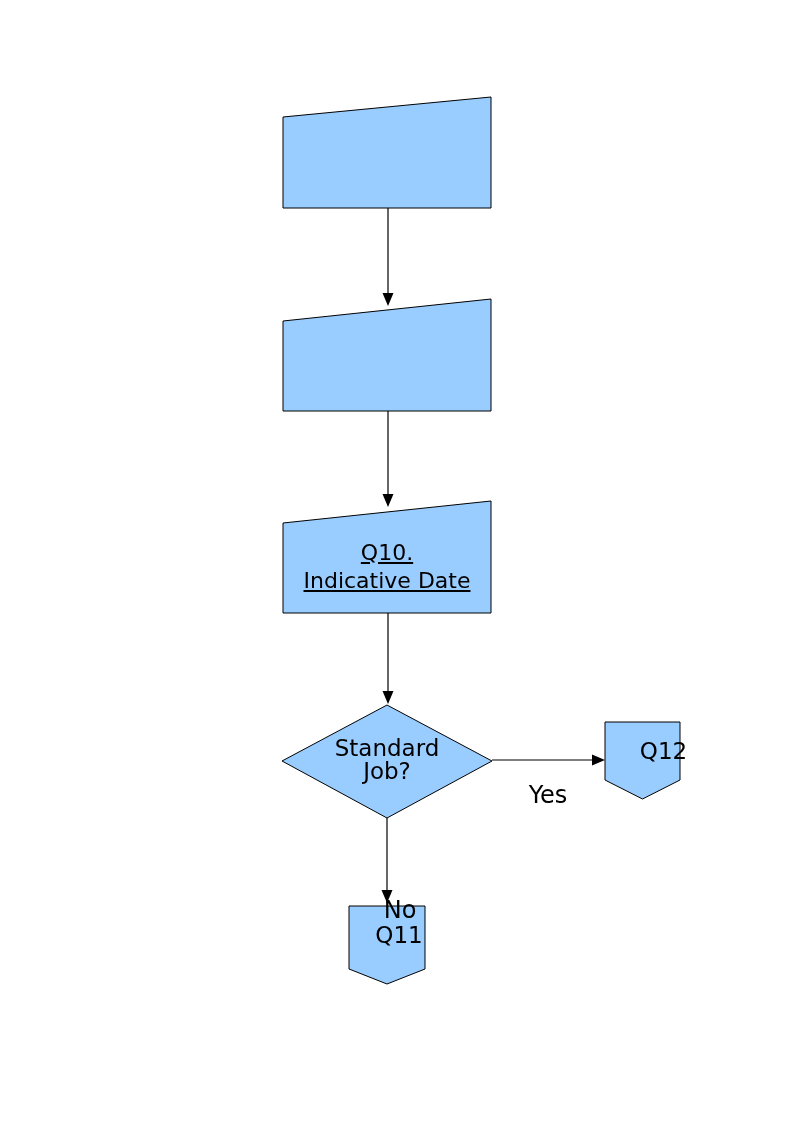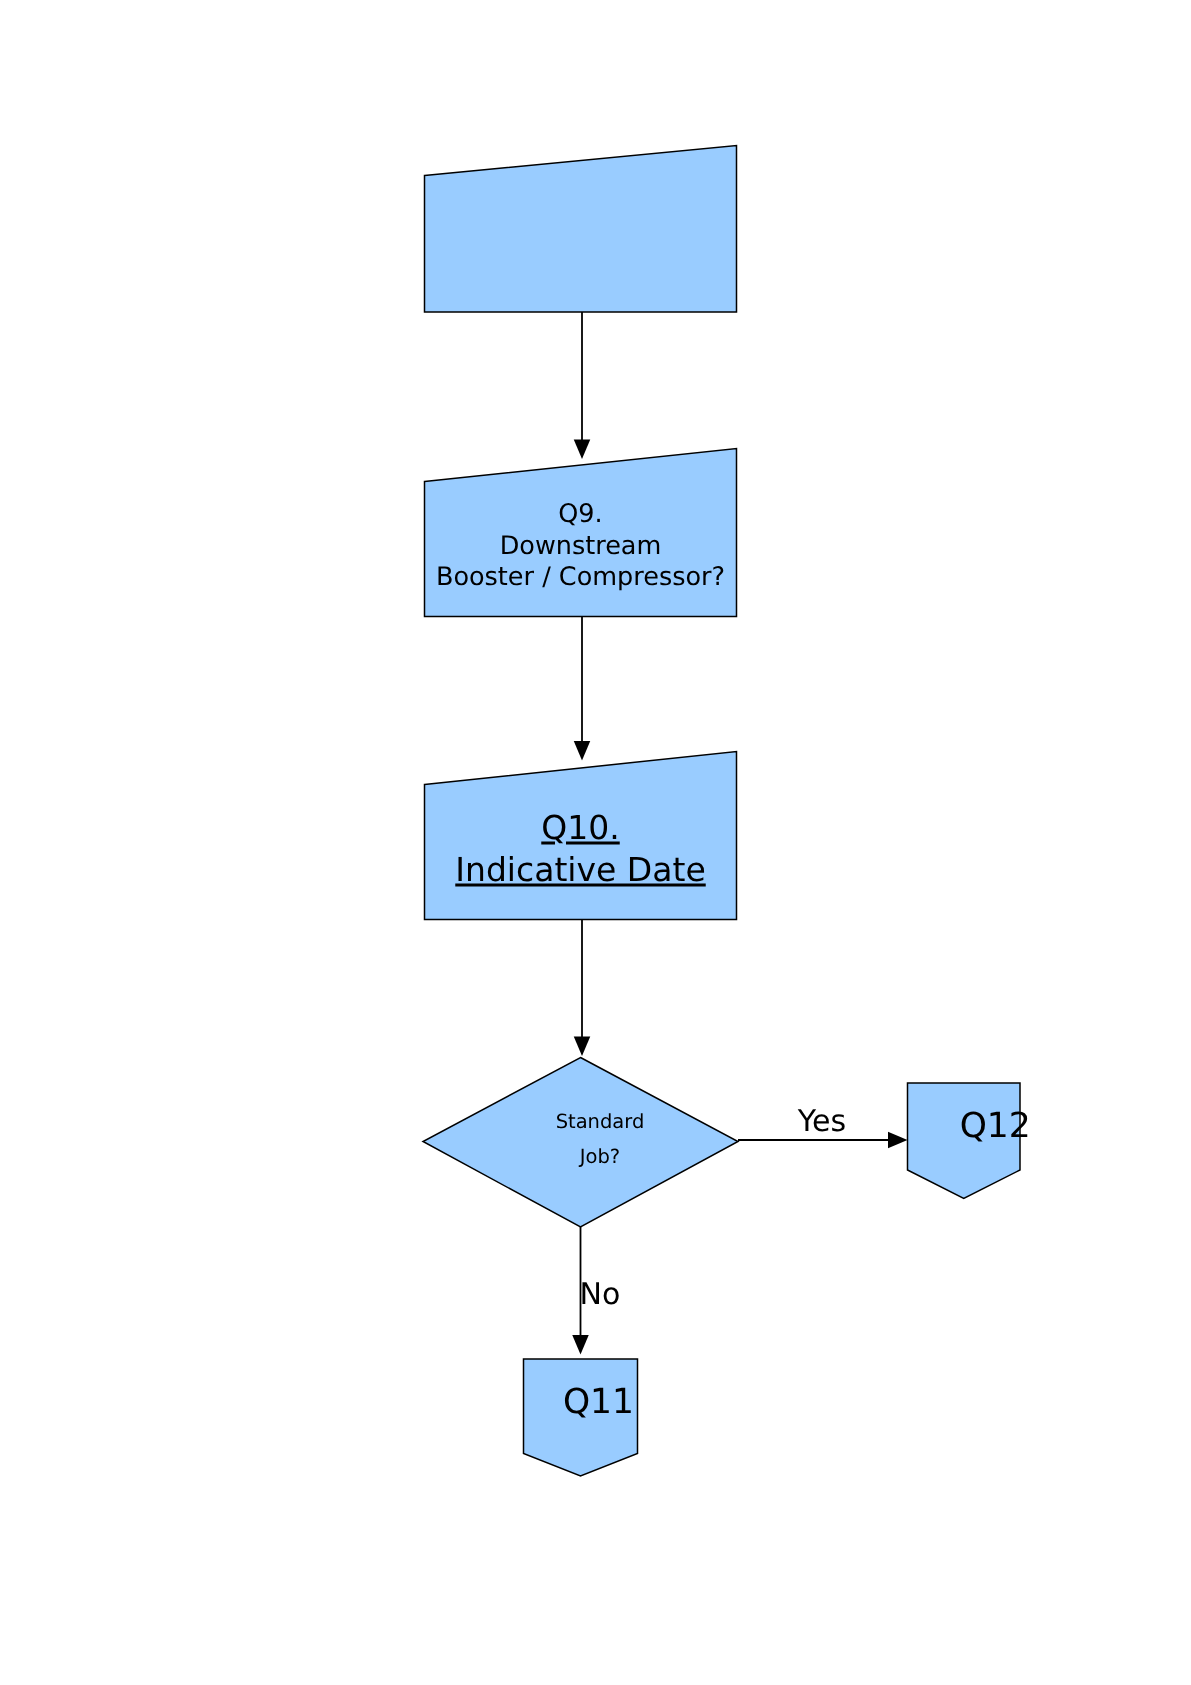--- a/index.html
+++ b/index.html
@@ -33,31 +33,32 @@
     display: flex;
     align-items: center;
     justify-content: center;
     text-align: center;
     white-space: pre-line;
     pointer-events: none;
   }
   .label-q8  { left: 283px; top: 105px; width: 208px; height: 106px; font-size: 22px; line-height: 28px; }
   .label-q9  { left: 283px; top: 320px; width: 208px; height:  88px; font-size: 17px; line-height: 21px; }
   .label-q10 { left: 283px; top: 514px; width: 208px; height: 106px; font-size: 22px; line-height: 28px; text-decoration: underline; }
-  .label-decision { left: 295px; top: 705px; width: 210px; height: 110px; font-size: 13px; line-height: 23px; }
+  .label-decision { left: 282px; top: 705px; width: 210px; height: 110px; font-size: 23px; line-height: 23px; }
   .label-q12 { left: 605px; top: 722px; width: 75px; height: 58px; font-size: 23px; margin-left: 21px; }
   .label-q11 { left: 349px; top: 906px; width: 100px; height: 57px; font-size: 23px; }
   .edge-label {
     position: absolute;
     display: flex;
     align-items: center;
     justify-content: center;
     text-align: center;
-    font-size: 20px;
+    font-size: 24px;
     pointer-events: none;
+    margin-top: 48px;
   }
   .label-yes { left: 518px; top: 734px; width: 60px; height: 26px; }
   .label-no  { left: 372px; top: 849px; width: 56px; height: 26px; text-align: right; }
 </style>
 </head>
 <body>
 
 <div class="page">
 
   <svg class="canvas" width="794" height="1123" viewBox="0 0 794 1123">
@@ -84,23 +85,20 @@
     <polygon class="edge-head" points="382.5,691 393.5,691 388,704"></polygon>
 
     <line class="edge-line" x1="492" y1="760" x2="593" y2="760"></line>
     <polygon class="edge-head" points="592,754.5 592,765.5 605,760"></polygon>
 
     <line class="edge-line" x1="387" y1="818" x2="387" y2="891"></line>
     <polygon class="edge-head" points="381.5,890 392.5,890 387,903"></polygon>
   </svg>
 
 
-  <div class="node-label label-q9">Q9.
-Downstream
-Booster / Compressor?</div>
 
   <div class="node-label label-q10">Q10.
 Indicative Date</div>
 
   <div class="node-label label-decision">Standard
 Job?</div>
 
   <div class="node-label label-q12">Q12</div>
 
   <div class="node-label label-q11">Q11</div>

